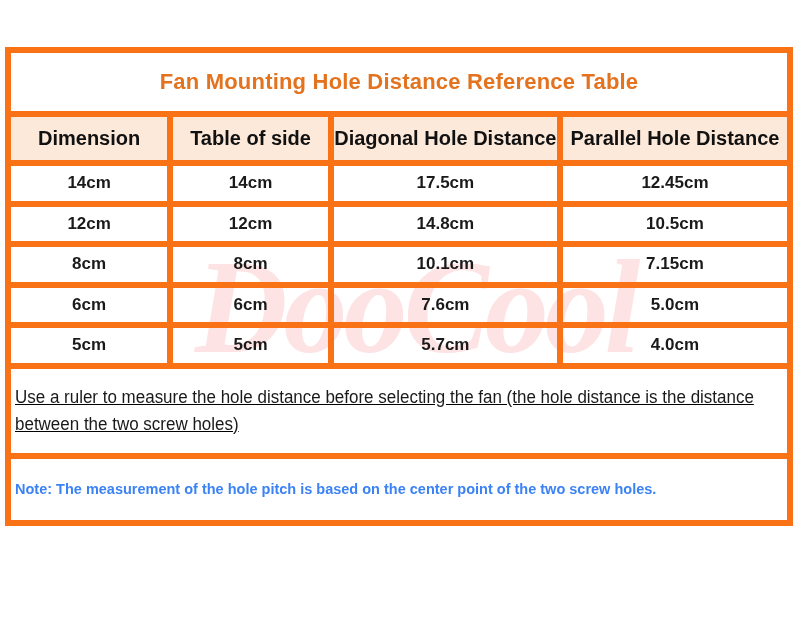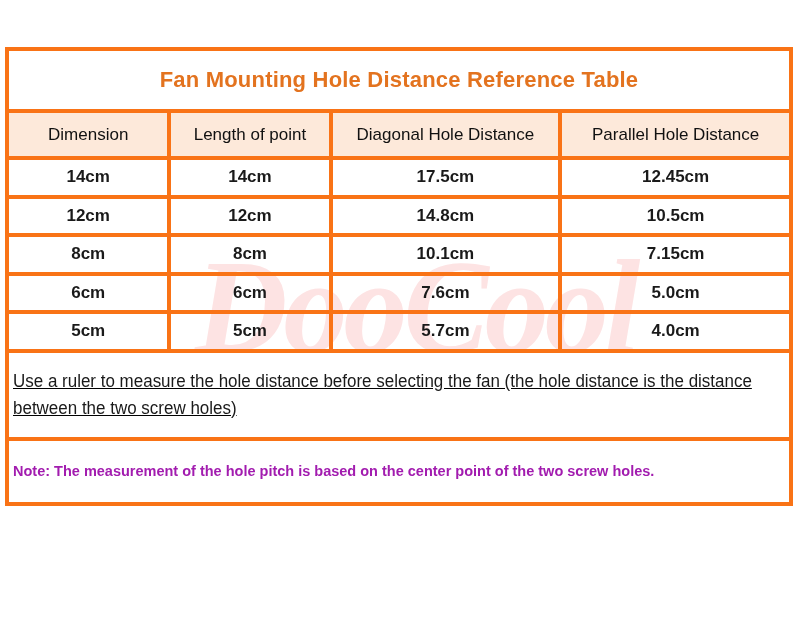--- a/index.html
+++ b/index.html
@@ -8,34 +8,34 @@
     position:absolute; left:195px; top:232px; width:420px; height:150px;
     font-family:"Liberation Serif", serif; font-style:italic; font-weight:bold;
     font-size:128px; color:#fde3e3; letter-spacing:-4px; line-height:150px;
     text-align:center; z-index:0; pointer-events:none; transform:scaleY(1.05);
   }
   table.ref {
     position:absolute; left:5px; top:47px; width:788px;
     border-collapse:collapse; z-index:1; background:transparent;
   }
   table.ref td, table.ref th {
-    border:4px solid #f97316; padding:0; text-align:center; vertical-align:middle;
+    border:6px solid #f97316; padding:0; text-align:center; vertical-align:middle;
   }
   .title-cell { height:58px; background:rgba(255,255,255,0.0); }
   .title {
     font-weight:bold; font-size:22px; color:#e3731f; letter-spacing:0.2px;
   }
   .hdr th {
-    height:43px; background:#fde9da; font-weight:normal; font-size:17px; color:#111;
+    height:43px; background:#fde9da; font-weight:bold; font-size:20px; color:#111;
   }
   .row td { height:34.5px; font-weight:bold; font-size:17px; color:#1a1a1a; background:transparent; }
   .desc-cell { height:84px; text-align:left !important; padding:0 4px 0 4px !important;text-decoration:underline; }
   .desc { font-size:17.5px; color:#1a1a1a; line-height:27px; font-weight:normal; font-family:"Liberation Sans", sans-serif; transform:scaleX(0.97); transform-origin:left; display:block; font-stretch:condensed;}
   .note-cell { height:61px; text-align:left !important; padding:0 4px !important; }
-  .note { font-size:14.5px; color:#a21caf; font-weight:bold; }
+  .note { font-size:14.5px; color:#3b82f6; font-weight:bold; }
   col.c1 { width:163px; } col.c2 { width:162px; } col.c3 { width:231px; } col.c4 { width:232px; }
 </style>
 </head>
 <body>
 
 <div class="watermark">DooCool</div>
 
 <table class="ref">
   <colgroup>
       <col class="c1">
@@ -44,21 +44,21 @@
       <col class="c4">
     </colgroup>
   <tbody>
       <tr>
     <td class="title-cell" colspan="4">
       <span class="title">Fan Mounting Hole Distance Reference Table</span>
     </td>
   </tr>
   <tr class="hdr">
     <th>Dimension</th>
-    <th>Length of point</th>
+    <th>Table of side</th>
     <th>Diagonal Hole Distance</th>
     <th>Parallel Hole Distance</th>
   </tr>
   <tr class="row">
     <td>14cm</td>
     <td>14cm</td>
     <td>17.5cm</td>
     <td>12.45cm</td>
   </tr>
   <tr class="row">

